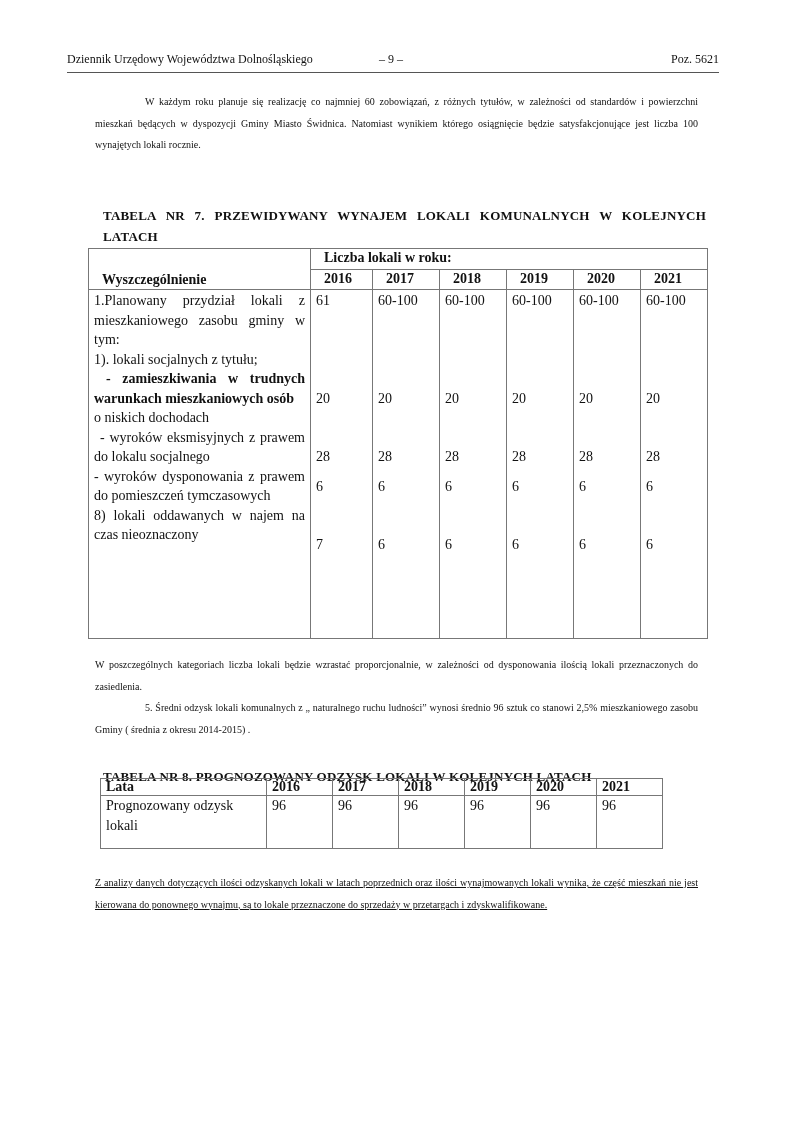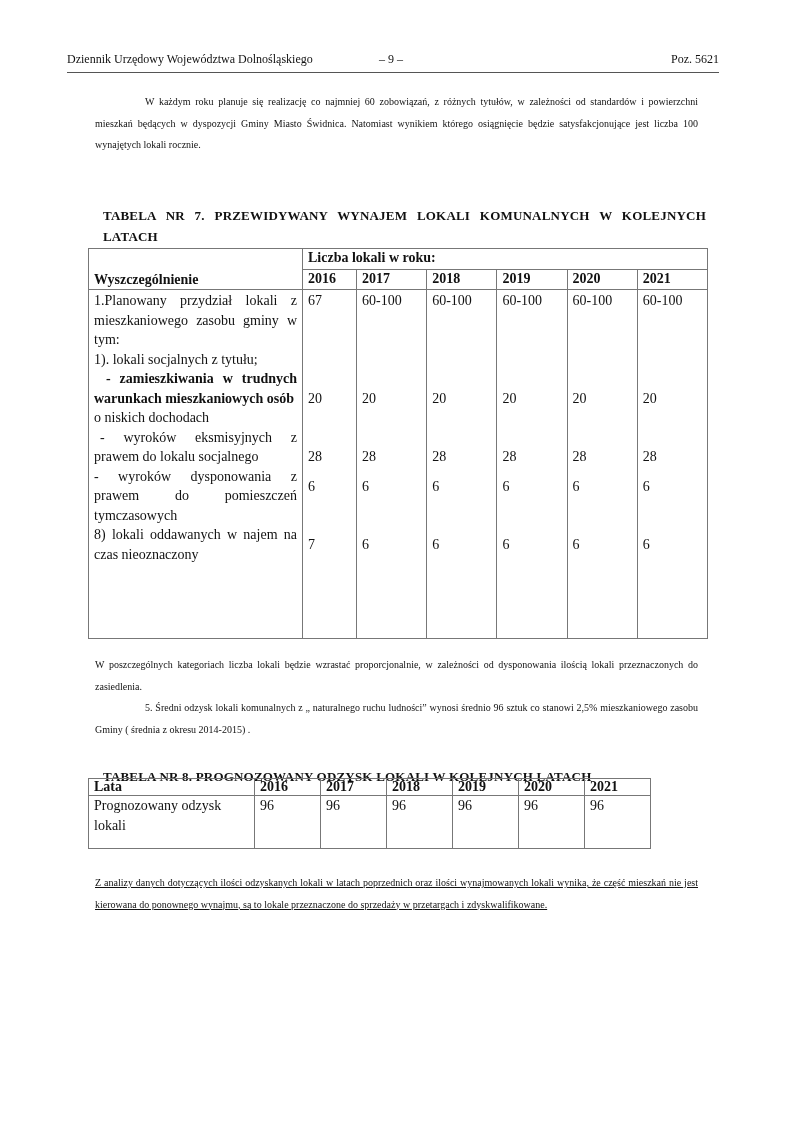--- a/index.html
+++ b/index.html
@@ -13,31 +13,31 @@
 
   .para { position: absolute; left: 95px; width: 603px; font-size: 10px; line-height: 21.5px;
           text-align: justify; margin: 0; }
   .indent { text-indent: 50px; }
 
   .tbl-caption { position: absolute; left: 95px; width: 603px; font-weight: bold; font-size: 13px;
                  line-height: 21px; text-align: justify; letter-spacing: 0.2px; margin: 8px; }
 
   table { border-collapse: collapse; position: absolute; font-size: 14px; }
   td, th { border: 1.4px solid #777; vertical-align: top; padding: 1px 5px 0 5px; text-align: left; }
-  th { font-weight: bold; }
+  th { font-weight: bold; padding-left: 13px; }
 
   #t7 { left: 88px; top: 248px; width: 620px; }
   #t7 .desc { width: 203px; text-align: justify; line-height: 19.5px; }
   #t7 .hdr-main { height: 21px; }
   #t7 .hdr-years th { height: 18px; }
   #t7 .valcell { line-height: 19.5px; }
   #t7 .bodyrow td { height: 347px; }
   .sp { display: block; }
 
-  #t8 { left: 88px; top: 778px; width: 563px; }
+  #t8 { left: 100px; top: 778px; width: 563px; }
   #t8 td, #t8 th { padding: 0 5px; }
   #t8 .row-label { width: 155px; }
   #t8 .datarow td { height: 52px; line-height: 20px; }
 </style>
 </head>
 <body>
 
 <div class="page-header">
   <span class="left">Dziennik Urzędowy Województwa Dolnośląskiego</span>
   <span class="center">– 9 –</span>
@@ -66,21 +66,21 @@
     <td class="desc">
       <span class="sp">1.Planowany przydział  lokali z mieszkaniowego  zasobu gminy w tym:</span>
       <span class="sp">1). lokali socjalnych z tytułu;</span>
       <span class="sp" style="text-indent:12px;font-weight:bold;">   -  zamieszkiwania w trudnych warunkach mieszkaniowych osób</span>
       <span class="sp">o  niskich dochodach</span>
       <span class="sp" style="text-indent:6px;">  -  wyroków eksmisyjnych z prawem  do lokalu socjalnego</span>
       <span class="sp">-         wyroków dysponowania z prawem do pomieszczeń tymczasowych</span>
       <span class="sp">8) lokali oddawanych w najem na czas nieoznaczony</span>
     </td>
     <td class="valcell">
-      <span class="sp">67</span>
+      <span class="sp">61</span>
       <span class="sp" style="margin-top:78px;">20</span>
       <span class="sp" style="margin-top:39px;">28</span>
       <span class="sp" style="margin-top:10px;">6</span>
       <span class="sp" style="margin-top:39px;">7</span>
     </td>
     <td class="valcell">
       <span class="sp">60-100</span>
       <span class="sp" style="margin-top:78px;">20</span>
       <span class="sp" style="margin-top:39px;">28</span>
       <span class="sp" style="margin-top:10px;">6</span>

